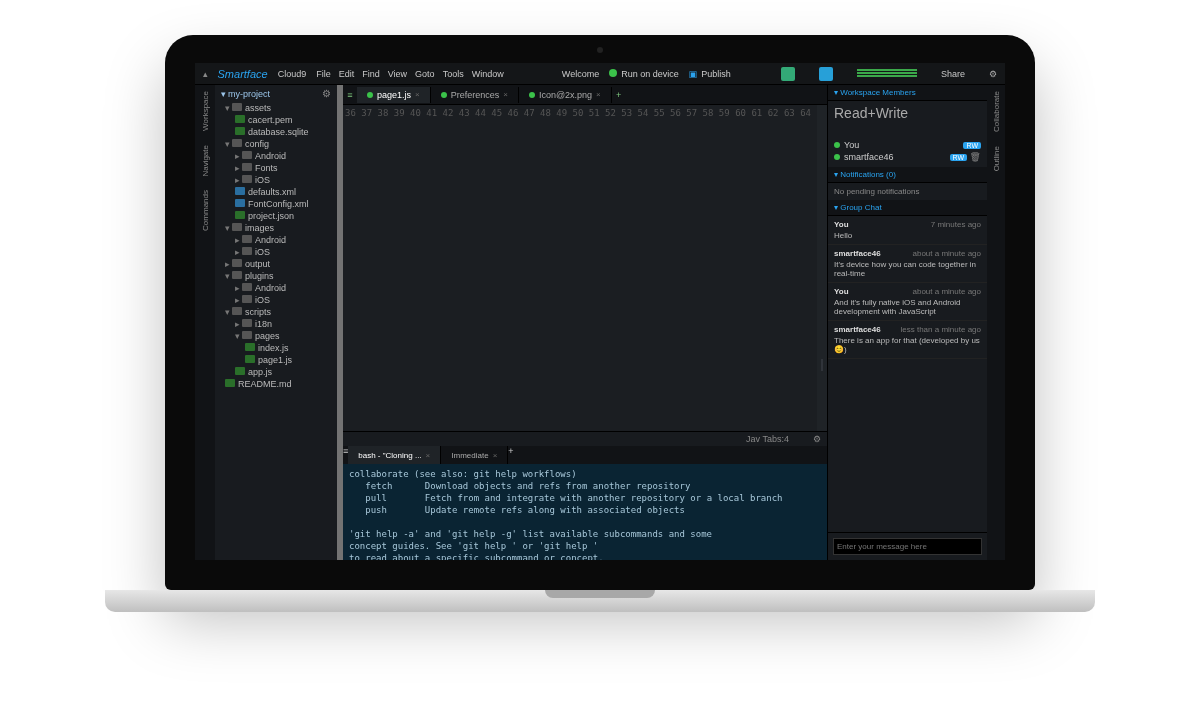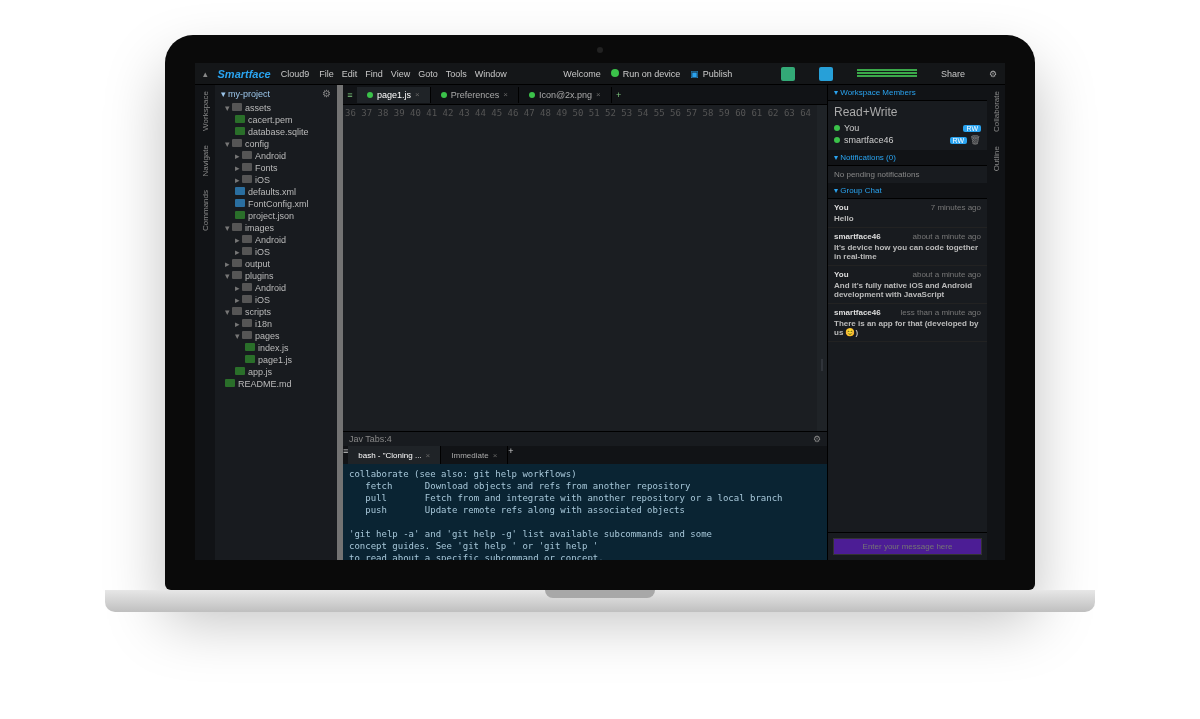--- a/index.html
+++ b/index.html
@@ -62,21 +62,21 @@
   .menubar {
     display: flex;
     align-items: center;
     gap: 10px;
     padding: 3px 8px;
     background: #141618;
     border-bottom: 1px solid #000;
     height: 22px;
     flex: 0 0 auto;
   }
-  .brand { color:#2aa3ef; font-style:italic; font-weight:bold; font-size:11px;}
+  .brand { color:#2aa3ef; font-style:italic; font-weight:normal; font-size:11px;}
   .mnu { color:#c8c8c8; cursor:pointer;}
   .spacer { flex:1; }
   .btn-top { display:flex; align-items:flex-start; gap:4px; color:#ccc; cursor:pointer;}
   .dot-green { width:8px;height:8px;border-radius:50%;background:#3bc24a;display:inline-block;}
   .top-right { display:flex; align-items:center; gap:24px;}
   .icon-av { width:14px;height:14px;background:#3a7; border-radius:2px;}
   .icon-av.b{ background:#27a0d8;}
   .prog { width:60px; height:10px; display:flex; flex-direction:column; gap:1px;}
   .prog div{height:2px;background:#3ba94a;}
   .content { flex:1; display:flex; min-height:0;}
@@ -99,45 +99,45 @@
   .tabs { display:flex; align-items:center; background:#111316; height:20px; border-bottom:1px solid #000;}
   .tabs .plus{ width:14px;text-align:center;color:#7fc87f;cursor:pointer;}
   .tab { padding:3px 10px; color:#aaa; border-right:1px solid #000; display:flex;align-items:center;gap:4px; cursor:pointer;}
   .tab.active { background:#1f2327; color:#fff;}
   .tab .bul{ width:6px;height:6px;border-radius:50%;background:#3bc24a;}
   .tab .x{ color:#666;font-size:8px;}
   .code-area { flex:1; display:flex; background:#1f2327; overflow:hidden; min-height:0;}
   .gutter { background:#1b1e22; color:#555; text-align:right; padding:2px 6px 2px 2px; font-family:monospace; font-size:9px; line-height:12px;}
   .code { flex:1; padding:2px 4px; font-family:monospace; font-size:9px; line-height:12px; color:#d0d0d0; white-space:pre; overflow:hidden;}
   .hl-line{ background:#30343a; display:inline-block; width:100%;}
-  .status-strip{ display:flex; justify-content:space-between; padding:2px 6px; background:#181b1f; border-top:1px solid #000; color:#888; gap:14px;}
+  .status-strip{ display:flex; justify-content:flex-end; padding:2px 6px; background:#181b1f; border-top:1px solid #000; color:#888; gap:24px;}
   
   .term-tabs { display:flex; background:#111316; height:18px;}
   .term-tabs .tab{font-size:8px;}
   .terminal { background:#0a2433; color:#a7c7d9; font-family:monospace; font-size:9px; line-height:12px; padding:4px 6px; height:96px; overflow:hidden; white-space:pre-wrap;}
   
   .collab { width:160px; background:#181b1f; border-left:1px solid #000; display:flex; flex-direction:column;}
   .collab-side{ width:18px; background:#111316; display:flex;flex-direction:column;align-items:center;padding-top:6px;gap:14px;}
   .chdr{ color:#2aa3ef; background:#111316; padding:3px 6px; font-size:8px; border-bottom:1px solid #000;}
   .members{ padding:4px 6px;}
-  .members .sect{ color:#aaa; font-size:12px; margin-bottom:3px;}
+  .members .sect{ color:#aaa; font-size:14px; margin-bottom:18px;}
   .member{ display:flex; align-items:center; justify-content:space-between; padding:1px 0;}
   .member .lft{display:flex;align-items:center;gap:4px;}
   .mdot{ width:6px;height:6px;border-radius:50%;background:#3bc24a;}
   .rw{ background:#2aa3ef; color:#fff; font-size:7px; padding:0 3px; border-radius:2px;}
   .trash-i{color:#888;font-size:9px;}
   .notif{ padding:4px 6px; text-align:left; color:#888; font-size:8px;}
   .chat{ flex:1; overflow:hidden; display:flex;flex-direction:column;}
   .msg{ padding:4px 6px; border-bottom:1px solid #222;}
   .msg .from{display:flex;justify-content:space-between; font-size:8px;}
   .msg .from .n{color:#ddd; font-weight:bold;}
   .msg .from .t{color:#777;}
-  .msg .body{ color:#bbb; font-size:8px; margin-top:2px;font-weight:bold;}
+  .msg .body{ color:#bbb; font-size:8px; margin-top:2px;}
   .chat-input{ border-top:1px solid #000; padding:5px;}
-  .chat-input input{ width:100%; background:#4c1d95; border:1px solid #333; color:#888; font-size:8px; padding:3px;text-align:center;}
+  .chat-input input{ width:100%; background:#000000; border:1px solid #333; color:#888; font-size:8px; padding:3px;}
   .gear-glyph::before{content:"⚙";}
   .right-wrap{display:flex;}
 </style>
 </head>
 <body>
 
 <div class="laptop">
   <div class="bezel">
     <div class="camera"></div>
     <div class="screen">

